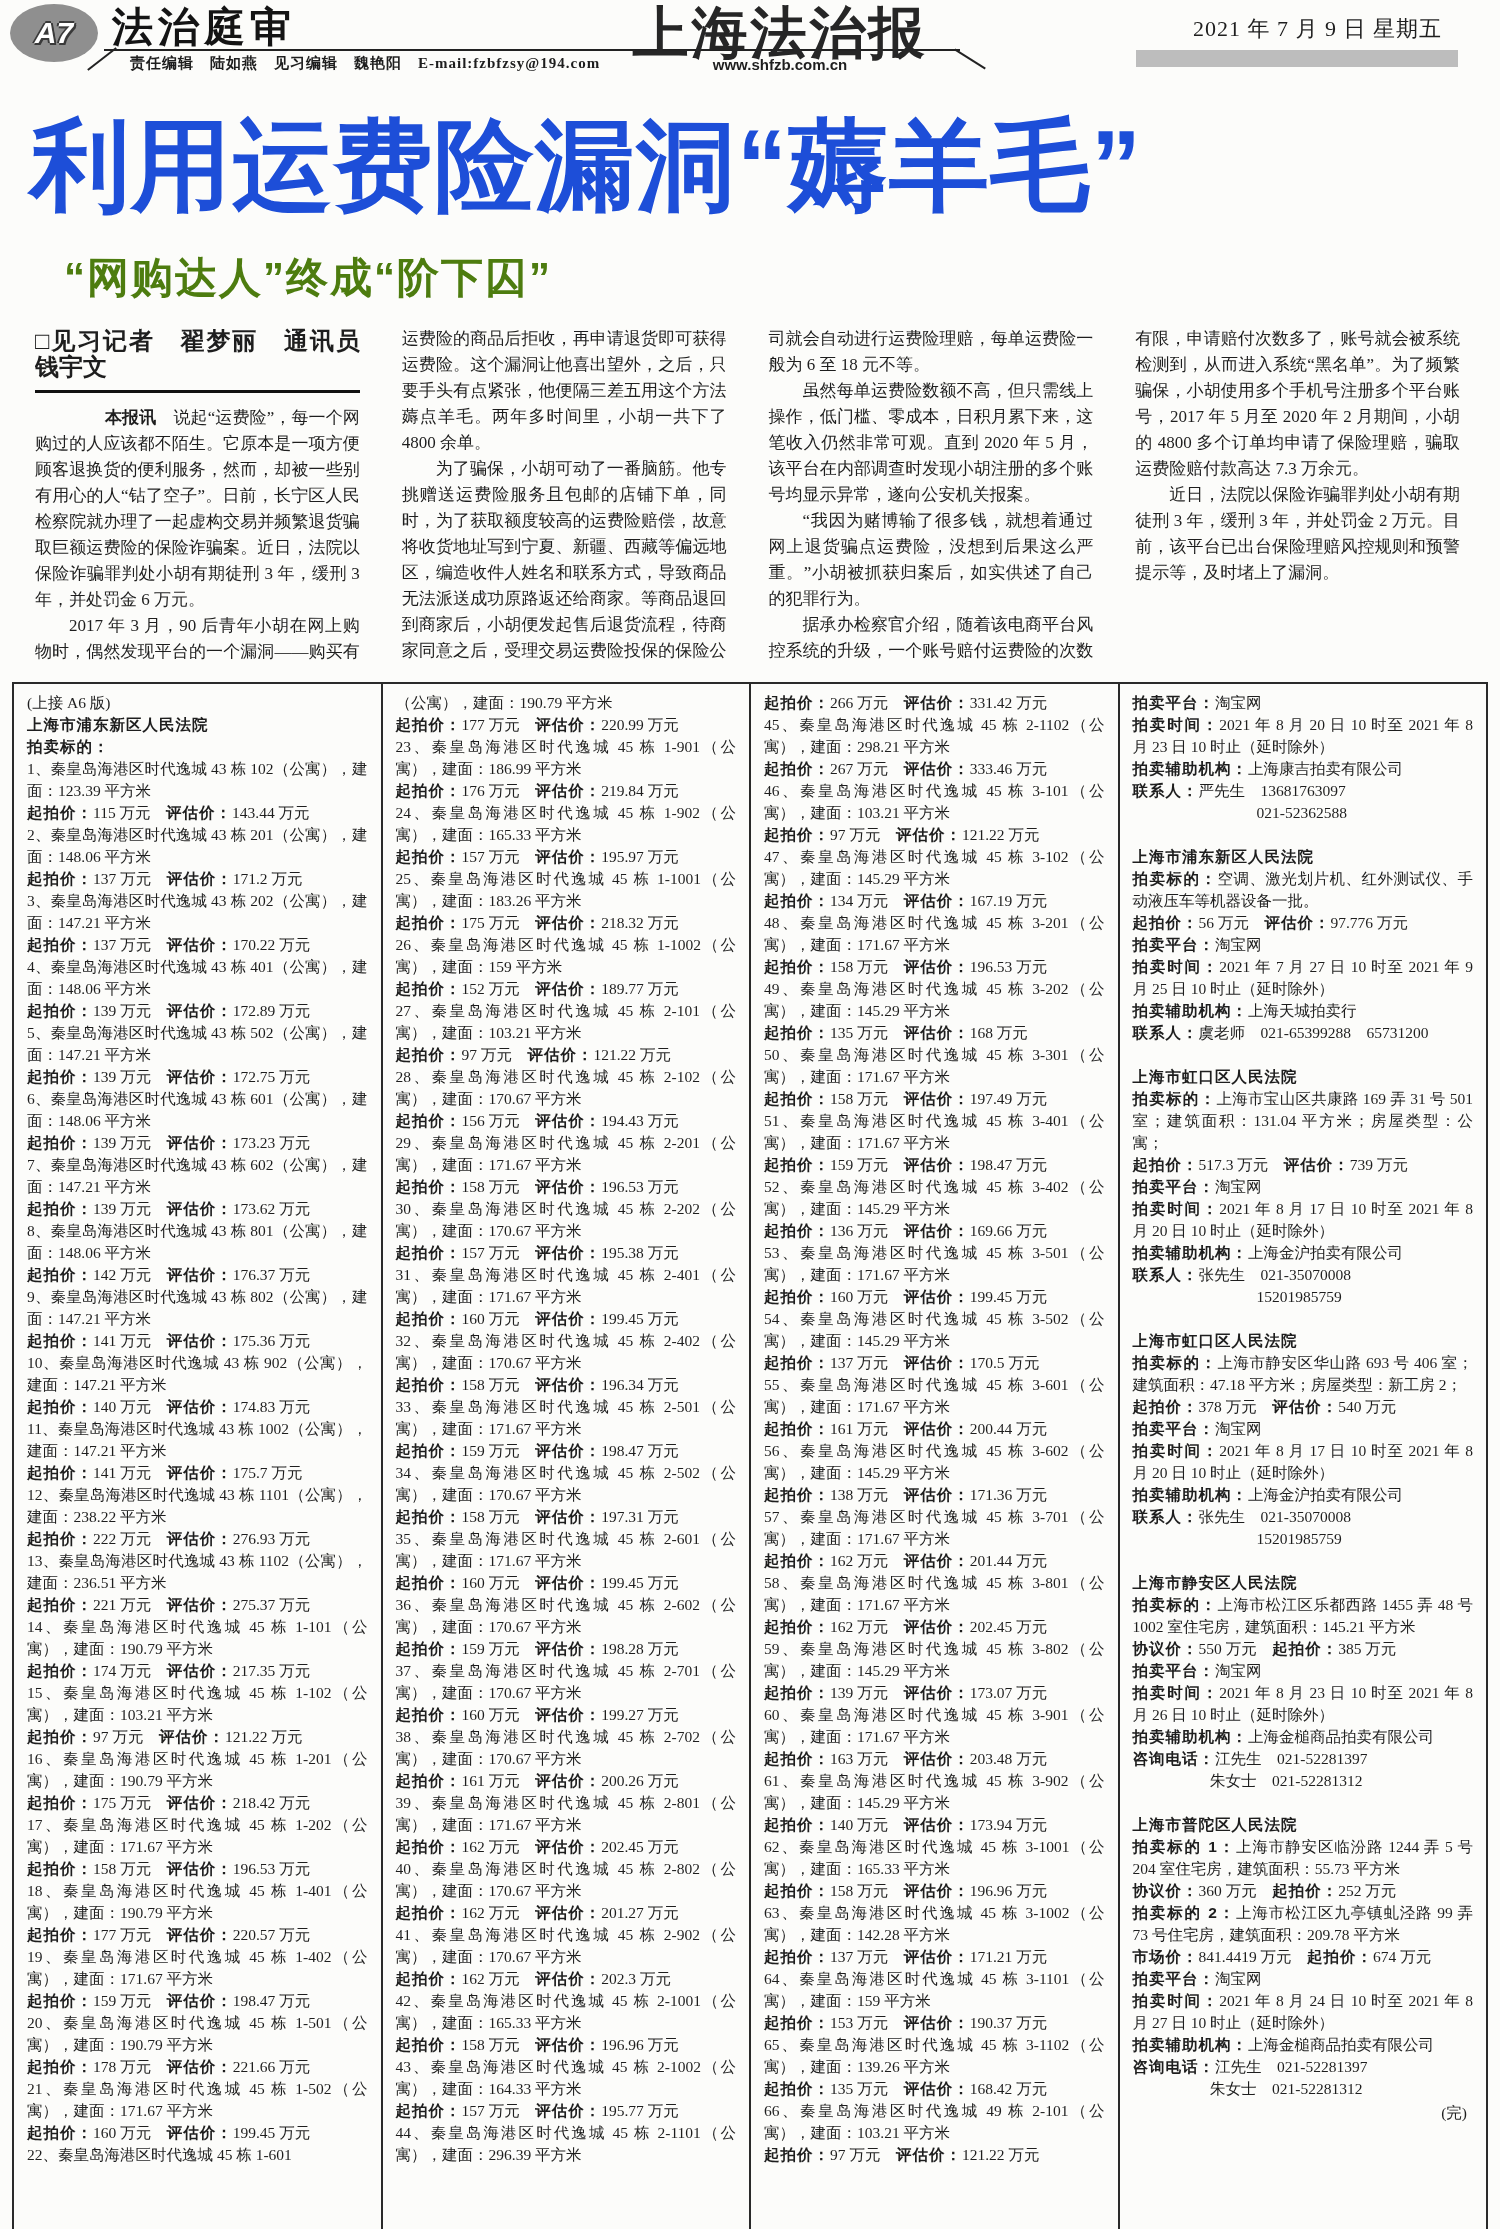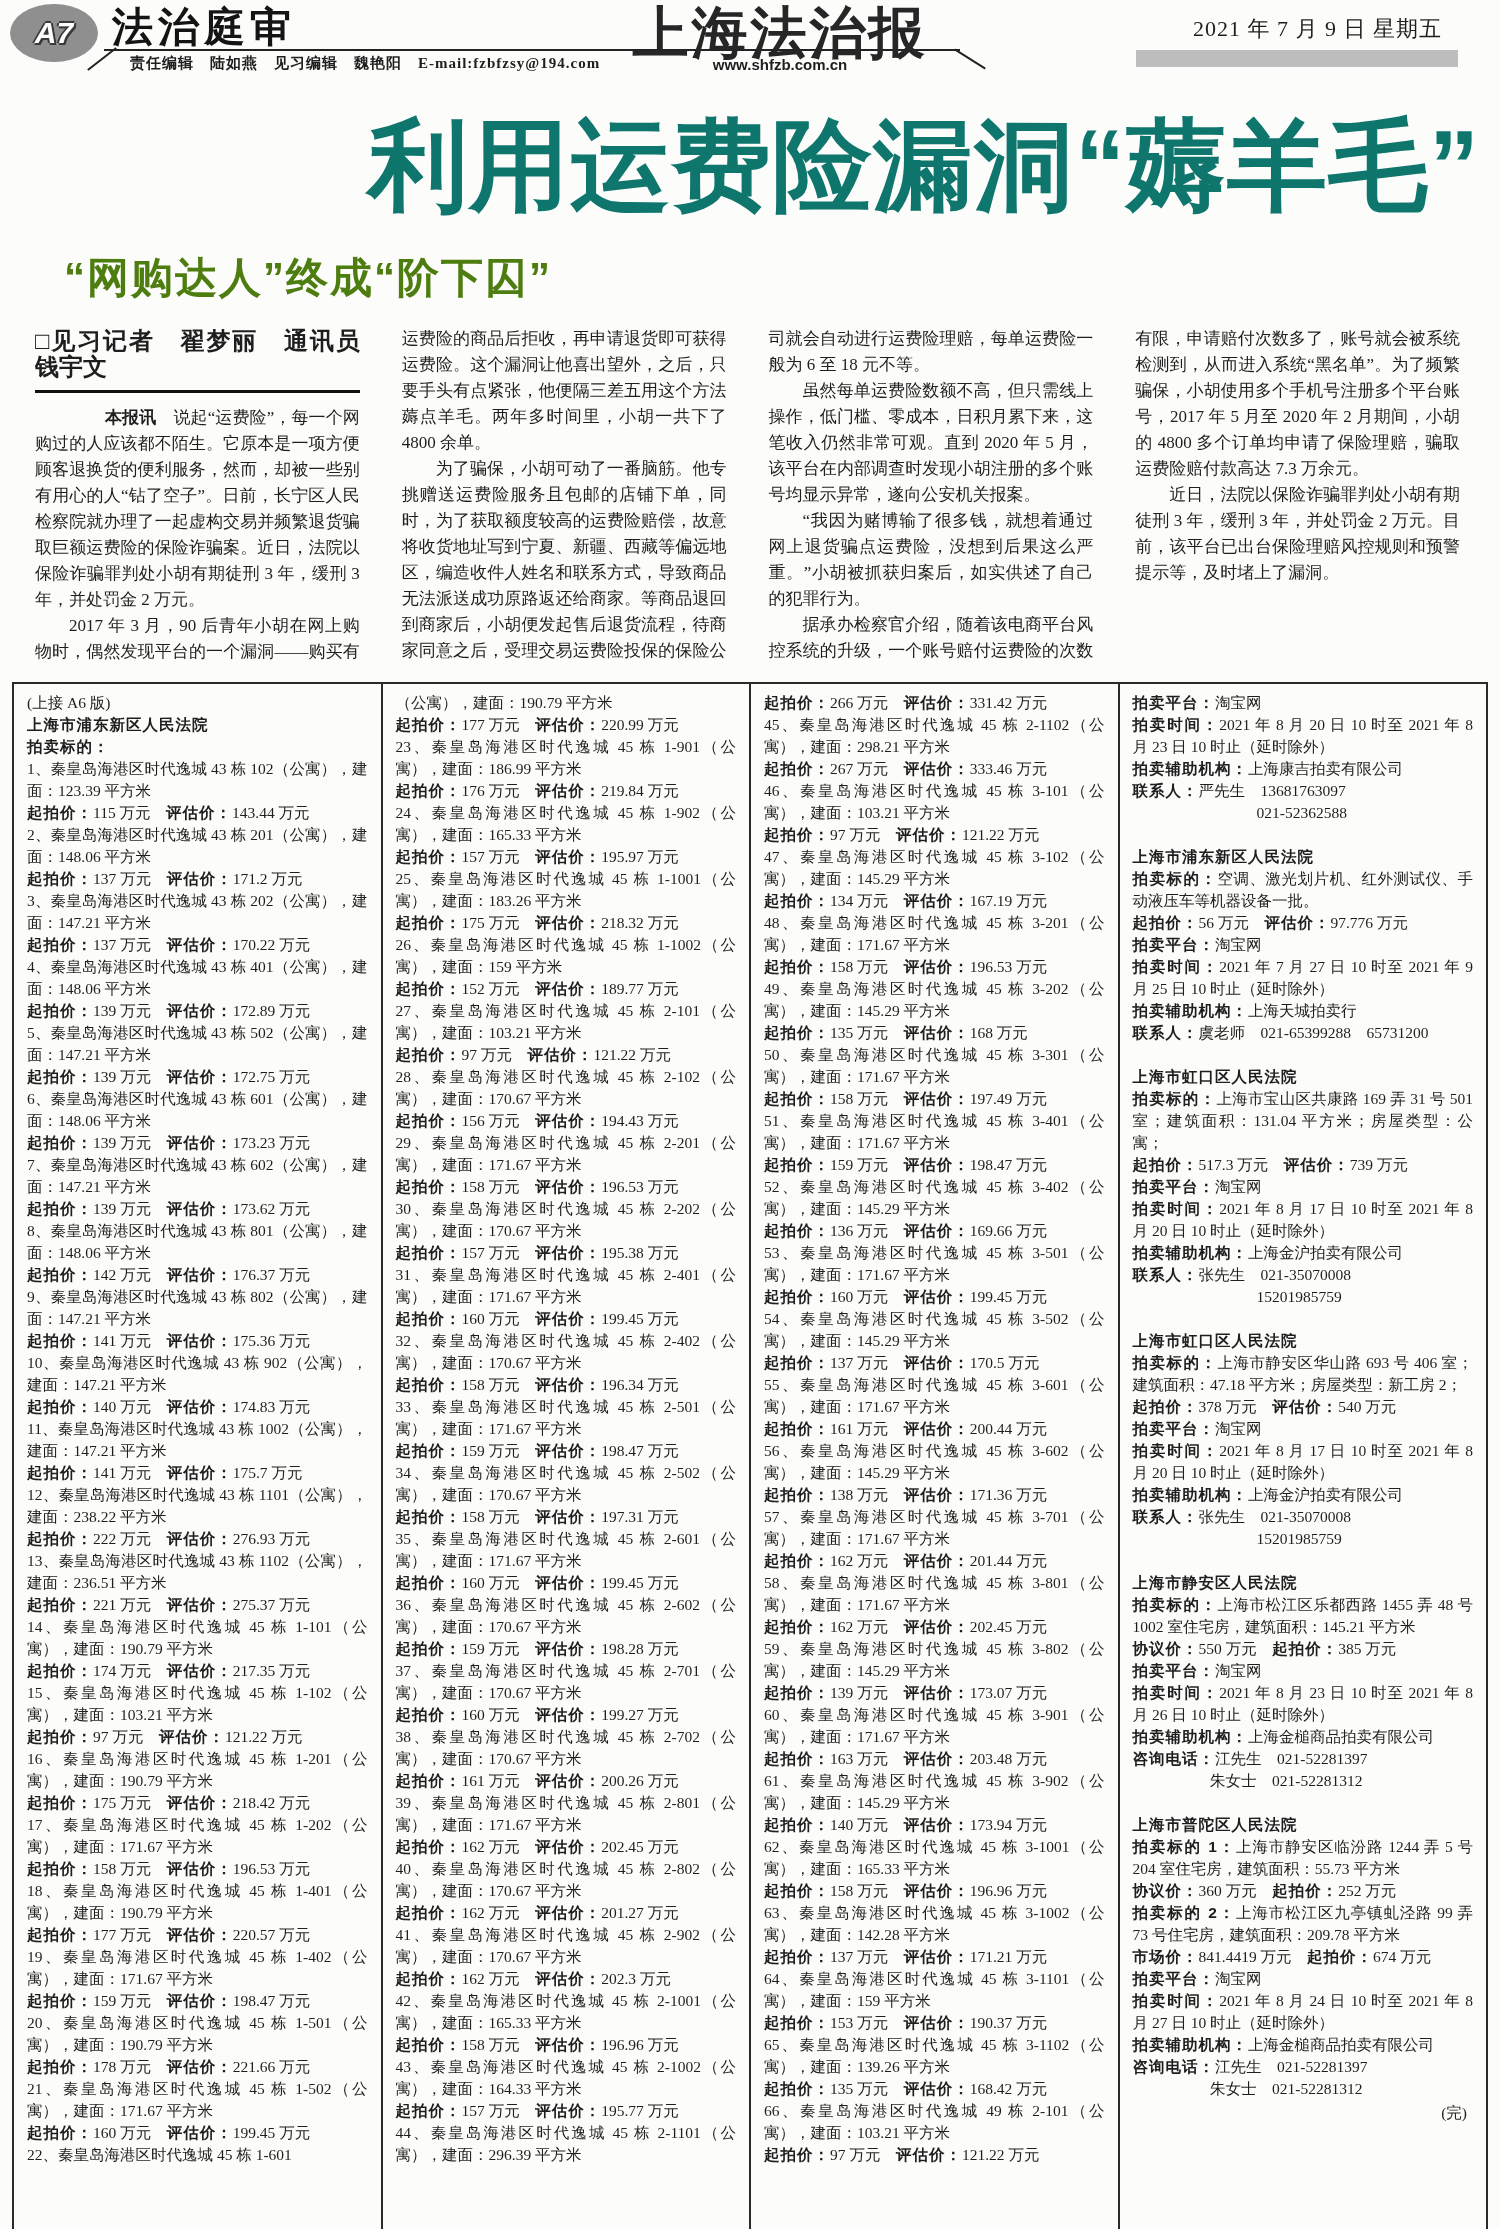--- a/index.html
+++ b/index.html
@@ -37,23 +37,22 @@
   .website {
     position:absolute; left:590px; top:56px; width:380px; text-align:center;
     font-family:"Liberation Sans", sans-serif; font-weight:700; font-size:15px;
   }
   .dateline { position:absolute; right:58px; top:14px; font-size:22px; letter-spacing:1px; }
   .date-bar { position:absolute; right:42px; top:50px; width:322px; height:17px; background:#bdbdbd; }
   
   .headline {
     margin:16px 20px 0 30px;
     font-family:"Liberation Sans", sans-serif; font-weight:900;
-    font-size:100px; line-height:138px; color:#0f766e; letter-spacing:1px;
+    font-size:100px; line-height:138px; color:#1d4ed8; letter-spacing:1px;
     white-space:nowrap;
-    text-align:right;
   }
   .subheadline {
     margin:16px 0 0 64px;
     font-family:"Liberation Sans", sans-serif; font-weight:700;
     font-size:42px; color:#4d7c0f; letter-spacing:2px;
   }
   
   .article-cols {
     margin:20px 40px 0 35px; height:342px;
     column-count:4; column-gap:42px; column-fill:auto;
@@ -98,21 +97,21 @@
     <div class="website">www.shfzb.com.cn</div>
     <div class="dateline">2021 年 7 月 9 日  星期五</div>
     <div class="date-bar"></div>
   </div>
 
   <h1 class="headline">利用运费险漏洞“薅羊毛”</h1>
   <h3 class="subheadline">“网购达人”终成“阶下囚”</h3>
 
   <section class="article-cols">
     <div class="byline-wrap">□见习记者　翟梦丽　通讯员　钱宇文</div>
-    <p class="para"><b class="lead">本报讯</b><span>　说起“运费险”，每一个网购过的人应该都不陌生。它原本是一项方便顾客退换货的便利服务，然而，却被一些别有用心的人“钻了空子”。日前，长宁区人民检察院就办理了一起虚构交易并频繁退货骗取巨额运费险的保险诈骗案。近日，法院以保险诈骗罪判处小胡有期徒刑 3 年，缓刑 3 年，并处罚金 2 万元。</span></p>
+    <p class="para"><b class="lead">本报讯</b><span>　说起“运费险”，每一个网购过的人应该都不陌生。它原本是一项方便顾客退换货的便利服务，然而，却被一些别有用心的人“钻了空子”。日前，长宁区人民检察院就办理了一起虚构交易并频繁退货骗取巨额运费险的保险诈骗案。近日，法院以保险诈骗罪判处小胡有期徒刑 3 年，缓刑 3 年，并处罚金 6 万元。</span></p>
     <p class="para">2017 年 3 月，90 后青年小胡在网上购物时，偶然发现平台的一个漏洞——购买有运费险的商品后拒收，再申请退货即可获得运费险。这个漏洞让他喜出望外，之后，只要手头有点紧张，他便隔三差五用这个方法薅点羊毛。两年多时间里，小胡一共下了 4800 余单。</p>
     <p class="para">为了骗保，小胡可动了一番脑筋。他专挑赠送运费险服务且包邮的店铺下单，同时，为了获取额度较高的运费险赔偿，故意将收货地址写到宁夏、新疆、西藏等偏远地区，编造收件人姓名和联系方式，导致商品无法派送成功原路返还给商家。等商品退回到商家后，小胡便发起售后退货流程，待商家同意之后，受理交易运费险投保的保险公司就会自动进行运费险理赔，每单运费险一般为 6 至 18 元不等。</p>
     <p class="para">虽然每单运费险数额不高，但只需线上操作，低门槛、零成本，日积月累下来，这笔收入仍然非常可观。直到 2020 年 5 月，该平台在内部调查时发现小胡注册的多个账号均显示异常，遂向公安机关报案。</p>
     <p class="para">“我因为赌博输了很多钱，就想着通过网上退货骗点运费险，没想到后果这么严重。”小胡被抓获归案后，如实供述了自己的犯罪行为。</p>
     <p class="para">据承办检察官介绍，随着该电商平台风控系统的升级，一个账号赔付运费险的次数有限，申请赔付次数多了，账号就会被系统检测到，从而进入系统“黑名单”。为了频繁骗保，小胡使用多个手机号注册多个平台账号，2017 年 5 月至 2020 年 2 月期间，小胡的 4800 多个订单均申请了保险理赔，骗取运费险赔付款高达 7.3 万余元。</p>
     <p class="para">近日，法院以保险诈骗罪判处小胡有期徒刑 3 年，缓刑 3 年，并处罚金 2 万元。目前，该平台已出台保险理赔风控规则和预警提示等，及时堵上了漏洞。</p>
   </section>
 
   <section class="auction-box">
     <div class="acol" id="acol0">

